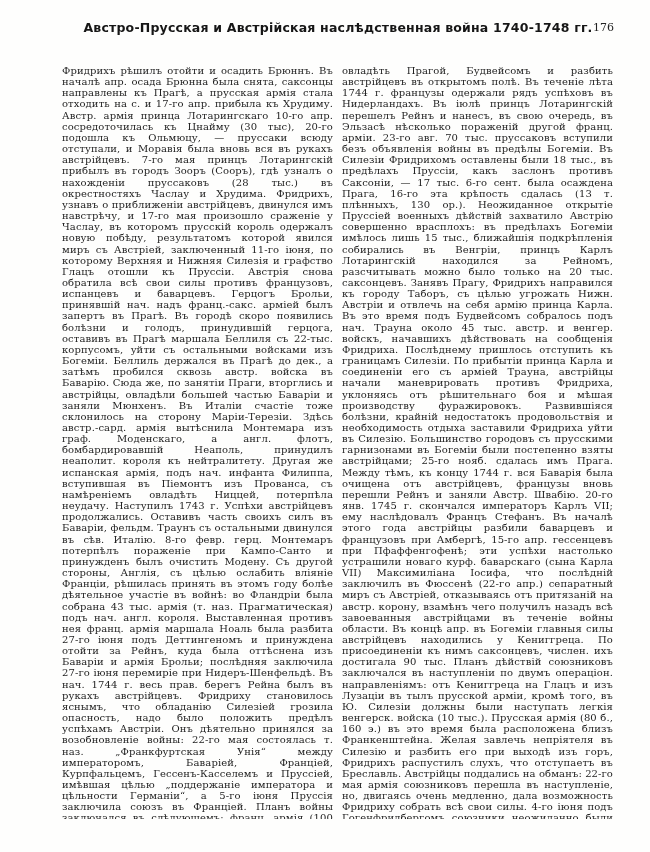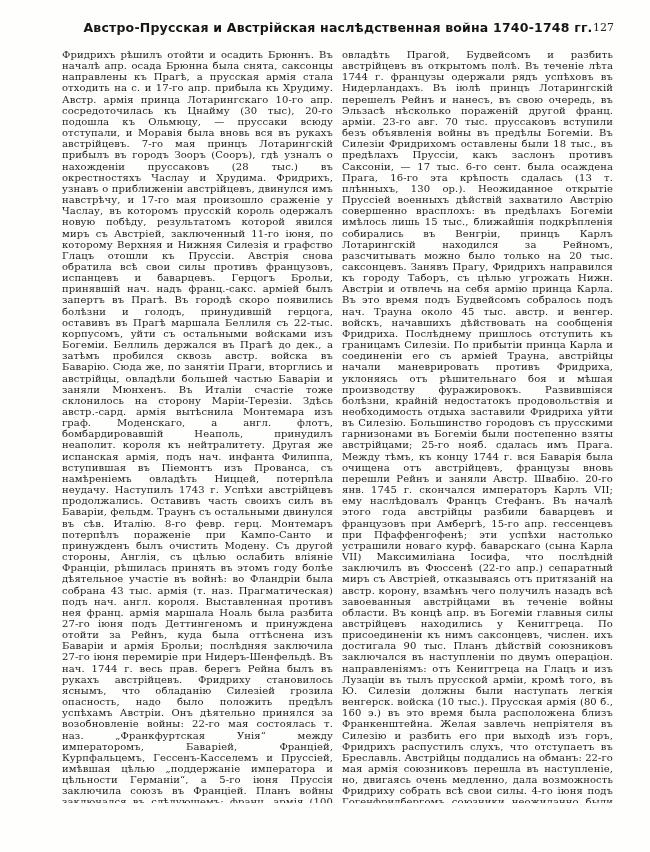--- a/index.html
+++ b/index.html
@@ -14,21 +14,21 @@
     background: #fefefd;
     overflow: hidden;
     box-sizing: border-box;
     padding: 20px 36px 0 62px;
     font-family: "DejaVu Serif", "Liberation Serif", serif;
     color: #1b1b1b;
   }
   .pagehead {
     position: relative;
     height: 22px;
-    margin-bottom: 7px;
+    margin-bottom: 23px;
   }
   .pagehead-title {
     display: block;
     text-align: center;
     font-family: "DejaVu Sans", "Liberation Sans", sans-serif;
     font-weight: bold;
     font-size: 12.5px;
     letter-spacing: 0.2px;
     white-space: nowrap;
     color: #161616;
@@ -58,19 +58,19 @@
   }
   .col .em {
   }
 </style>
 </head>
 <body>
 
 <div class="page">
   <header class="pagehead">
     <span class="pagehead-title">Австро-Прусская и Австрійская наслѣдственная война 1740-1748 гг.</span>
-    <span class="pagehead-number">127</span>
+    <span class="pagehead-number">176</span>
   </header>
   <main class="columns">
     <div class="col"><span>Фридрихъ рѣшилъ отойти и осадить Брюннъ. Въ началѣ апр. осада Брюнна была снята, саксонцы направлены къ Прагѣ, а прусская армія стала отходить на с. и 17-го апр. прибыла къ Хрудиму. Австр. армія принца Лотарингскаго 10-го апр. сосредоточилась къ Цнайму (30 тыс), 20-го подошла къ Ольмюцу, — пруссаки всюду отступали, и Моравія была вновь вся въ рукахъ австрійцевъ. 7-го мая принцъ Лотарингскій прибылъ въ городъ Зооръ (Сооръ), гдѣ узналъ о нахожденіи пруссаковъ (28 тыс.) въ окрестностяхъ Часлау и Хрудима. Фридрихъ, узнавъ о приближеніи австрійцевъ, двинулся имъ навстрѣчу, и 17-го мая произошло сраженіе у </span><span class="em">Часлау</span><span>, въ которомъ прусскій король одержалъ новую побѣду, результатомъ которой явился миръ съ Австріей, заключенный 11-го іюня, по которому Верхняя и Нижняя Силезія и графство Глацъ отошли къ Пруссіи. Австрія снова обратила всѣ свои силы противъ французовъ, испанцевъ и баварцевъ. Герцогъ Брольи, принявшій нач. надъ франц.-сакс. арміей былъ запертъ въ Прагѣ. Въ городѣ скоро появились болѣзни и голодъ, принудившій герцога, оставивъ въ Прагѣ маршала Беллиля съ 22-тыс. корпусомъ, уйти съ остальными войсками изъ Богеміи. Беллиль держался въ Прагѣ до дек., а затѣмъ пробился сквозь австр. войска въ Баварію. Сюда же, по занятіи Праги, вторглись и австрійцы, овладѣли большей частью Баваріи и заняли Мюнхенъ. Въ Италіи счастіе тоже склонилось на сторону Маріи-Терезіи. Здѣсь австр.-сард. армія вытѣснила Монтемара изъ граф. Моденскаго, а англ. флотъ, бомбардировавшій Неаполь, принудилъ неаполит. короля къ нейтралитету. Другая же испанская армія, подъ нач. инфанта Филиппа, вступившая въ Піемонтъ изъ Прованса, съ намѣреніемъ овладѣть Ниццей, потерпѣла неудачу. Наступилъ 1743 г. Успѣхи австрійцевъ продолжались. Оставивъ часть своихъ силъ въ Баваріи, фельдм. Траунъ съ остальными двинулся въ сѣв. Италію. 8-го февр. герц. Монтемаръ потерпѣлъ пораженіе при </span><span class="em">Кампо-Санто</span><span> и принужденъ былъ очистить Модену. Съ другой стороны, Англія, съ цѣлью ослабить вліяніе Франціи, рѣшилась принять въ этомъ году болѣе дѣятельное участіе въ войнѣ: во Фландріи была собрана 43 тыс. армія (т. наз. Прагматическая) подъ нач. англ. короля. Выставленная противъ нея франц. армія маршала Ноаль была разбита 27-го іюня подъ </span><span class="em">Деттингеномъ</span><span> и принуждена отойти за Рейнъ, куда была оттѣснена изъ Баваріи и армія Брольи; послѣдняя заключила 27-го іюня перемиріе при Нидеръ-Шенфельдѣ. Въ нач. 1744 г. весь прав. берегъ Рейна былъ въ рукахъ австрійцевъ. Фридриху становилось яснымъ, что обладанію Силезіей грозила опасность, надо было положить предѣлъ успѣхамъ Австріи. Онъ дѣятельно принялся за возобновленіе войны: 22-го мая состоялась т. наз. „Франкфуртская Унія“ между императоромъ, Баваріей, Франціей, Курпфальцемъ, Гессенъ-Касселемъ и Пруссіей, имѣвшая цѣлью „поддержаніе императора и цѣльности Германіи“, а 5-го іюня Пруссія заключила союзъ въ Франціей. Планъ войны заключался въ слѣдующемъ: франц. армія (100 тыс.) должна была оперировать противъ Прагматической арміи и отвлечь въ Нидерланды часть австр. силъ изъ Баваріи, 80 тыс. пруссаковъ должны были вторгнуться въ сент. въ Богемію,</span></div>
     <div class="col"><span>овладѣть Прагой, Будвейсомъ и разбить австрійцевъ въ открытомъ полѣ. Въ теченіе лѣта 1744 г. французы одержали рядъ успѣховъ въ Нидерландахъ. Въ іюлѣ принцъ Лотарингскій перешелъ Рейнъ и нанесъ, въ свою очередь, въ Эльзасѣ нѣсколько пораженій другой франц. арміи. 23-го авг. 70 тыс. пруссаковъ вступили безъ объявленія войны въ предѣлы Богеміи. Въ Силезіи Фридрихомъ оставлены были 18 тыс., въ предѣлахъ Пруссіи, какъ заслонъ противъ Саксоніи, — 17 тыс. 6-го сент. была осаждена Прага, 16-го эта крѣпость сдалась (13 т. плѣнныхъ, 130 ор.). Неожиданное открытіе Пруссіей военныхъ дѣйствій захватило Австрію совершенно врасплохъ: въ предѣлахъ Богеміи имѣлось лишь 15 тыс., ближайшія подкрѣпленія собирались въ Венгріи, принцъ Карлъ Лотарингскій находился за Рейномъ, разсчитывать можно было только на 20 тыс. саксонцевъ. Занявъ Прагу, Фридрихъ направился къ городу Таборъ, съ цѣлью угрожать Нижн. Австріи и отвлечь на себя армію принца Карла. Въ это время подъ Будвейсомъ собралось подъ нач. Трауна около 45 тыс. австр. и венгер. войскъ, начавшихъ дѣйствовать на сообщенія Фридриха. Послѣднему пришлось отступить къ границамъ Силезіи. По прибытіи принца Карла и соединеніи его съ арміей Трауна, австрійцы начали маневрировать противъ Фридриха, уклоняясь отъ рѣшительнаго боя и мѣшая производству фуражировокъ. Развившіяся болѣзни, крайній недостатокъ продовольствія и необходимость отдыха заставили Фридриха уйти въ Силезію. Большинство городовъ съ прусскими гарнизонами въ Богеміи были постепенно взяты австрійцами; 25-го нояб. сдалась имъ Прага. Между тѣмъ, къ концу 1744 г. вся Баварія была очищена отъ австрійцевъ, французы вновь перешли Рейнъ и заняли Австр. Швабію. 20-го янв. 1745 г. скончался императоръ Карлъ VII; ему наслѣдовалъ Францъ Стефанъ. Въ началѣ этого года австрійцы разбили баварцевъ и французовъ при Амбергѣ, 15-го апр. гессенцевъ при Пфаффенгофенѣ; эти успѣхи настолько устрашили новаго курф. баварскаго (сына Карла VII) Максимиліана Іосифа, что послѣдній заключилъ въ Фюссенѣ (22-го апр.) сепаратный миръ съ Австріей, отказываясь отъ притязаній на австр. корону, взамѣнъ чего получилъ назадъ всѣ завоеванныя австрійцами въ теченіе войны области. Въ концѣ апр. въ Богеміи главныя силы австрійцевъ находились у Кениггреца. По присоединеніи къ нимъ саксонцевъ, числен. ихъ достигала 90 тыс. Планъ дѣйствій союзниковъ заключался въ наступленіи по двумъ операціон. направленіямъ: отъ Кениггреца на Глацъ и изъ Лузаціи въ тылъ прусской арміи, кромѣ того, въ Ю. Силезіи должны были наступать легкія венгерск. войска (10 тыс.). Прусская армія (80 б., 160 э.) въ это время была расположена близъ Франкенштейна. Желая завлечь непріятеля въ Силезію и разбить его при выходѣ изъ горъ, Фридрихъ распустилъ слухъ, что отступаетъ въ Бреславль. Австрійцы поддались на обманъ: 22-го мая армія союзниковъ перешла въ наступленіе, но, двигаясь очень медленно, дала возможность Фридриху собрать всѣ свои силы. 4-го іюня подъ </span><span class="em">Гогенфридбергомъ</span><span> союзники неожиданно были атакованы и понесли полное пораженіе. За отступившими въ Богемію австрійцами послѣдовалъ и Фридрихъ; онъ занялъ позицію между рр. Эльбой и Адлеръ и на-</span></div>
   </main>
 </div>
 
 </body></html>

